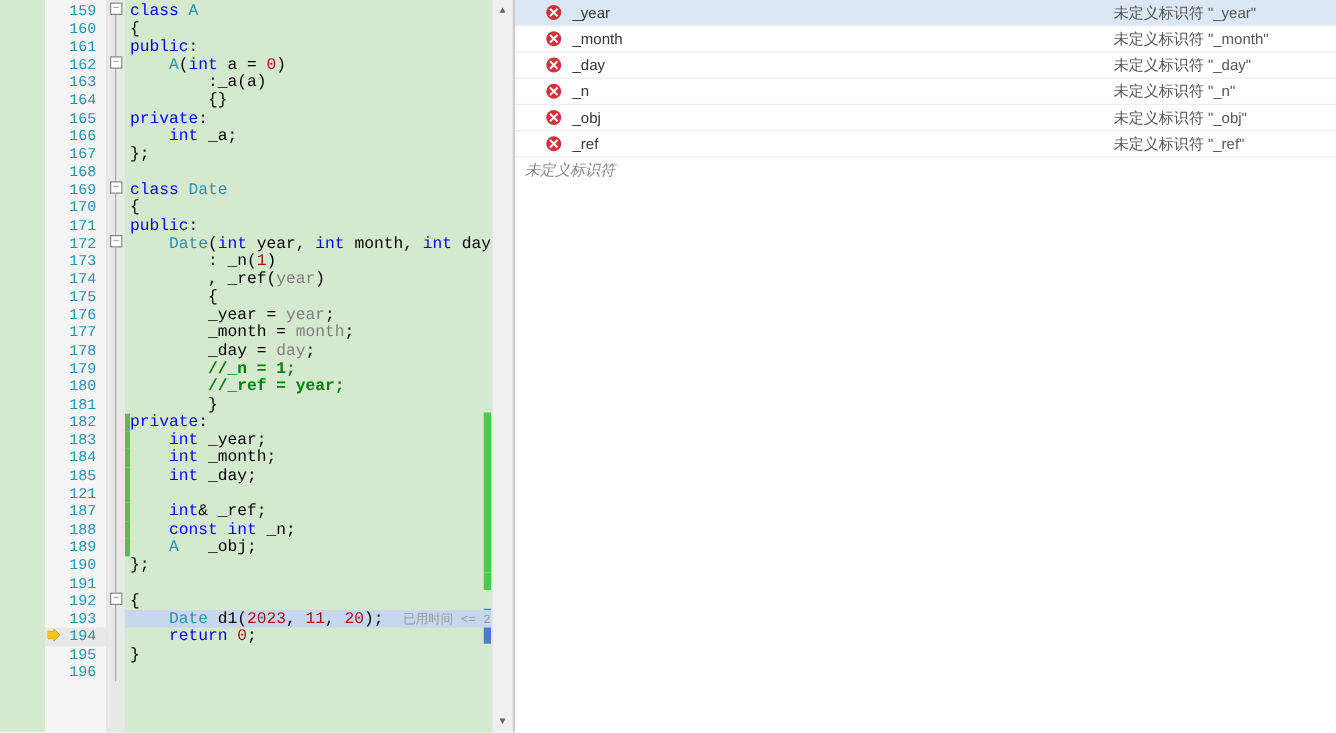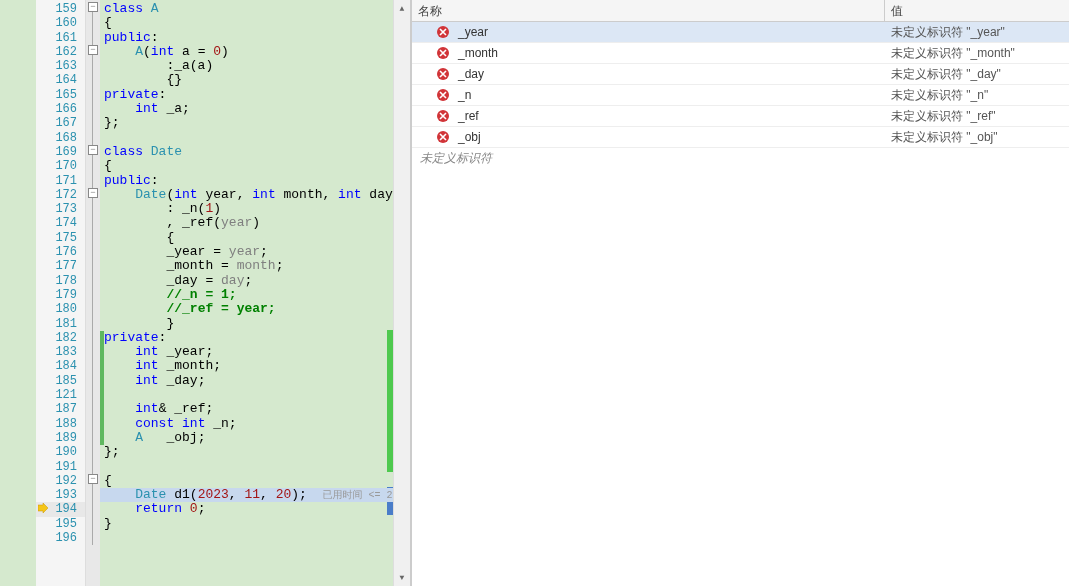--- a/index.html
+++ b/index.html
@@ -307,24 +307,20 @@
       <div class="code-line">}</div>
     </div>
 
   <div class="editor-scroll">
     <div class="scroll-arrow" style="top:0">▲</div>
     <div class="scroll-arrow" style="bottom:0">▼</div>
   </div>
 </div>
 
 <div class="right-pane">
-  <div class="watch-header">
-    <div class="wh-name">名称</div>
-    <div class="wh-val">值</div>
-  </div>
   <div id="watchrows">
       <div class="watch-row sel">
         <div class="wr-name"><span class="err-icon"><svg viewBox="0 0 14 14">
               <circle cx="7" cy="7" r="6" fill="#d13438"></circle>
               <path d="M4 4 L10 10 M10 4 L4 10" stroke="#fff" stroke-width="1.6"></path>
             </svg></span><span class="wr-name-text">_year</span></div>
         <div class="wr-val">未定义标识符 "_year"</div>
       </div>
       <div class="watch-row">
         <div class="wr-name"><span class="err-icon"><svg viewBox="0 0 14 14">
@@ -344,25 +340,25 @@
         <div class="wr-name"><span class="err-icon"><svg viewBox="0 0 14 14">
               <circle cx="7" cy="7" r="6" fill="#d13438"></circle>
               <path d="M4 4 L10 10 M10 4 L4 10" stroke="#fff" stroke-width="1.6"></path>
             </svg></span><span class="wr-name-text">_n</span></div>
         <div class="wr-val">未定义标识符 "_n"</div>
       </div>
       <div class="watch-row">
         <div class="wr-name"><span class="err-icon"><svg viewBox="0 0 14 14">
               <circle cx="7" cy="7" r="6" fill="#d13438"></circle>
               <path d="M4 4 L10 10 M10 4 L4 10" stroke="#fff" stroke-width="1.6"></path>
+            </svg></span><span class="wr-name-text">_obj</span></div>
+        <div class="wr-val">未定义标识符 "_obj"</div>
+      </div>
+      <div class="watch-row">
+        <div class="wr-name"><span class="err-icon"><svg viewBox="0 0 14 14">
+              <circle cx="7" cy="7" r="6" fill="#d13438"></circle>
+              <path d="M4 4 L10 10 M10 4 L4 10" stroke="#fff" stroke-width="1.6"></path>
             </svg></span><span class="wr-name-text">_ref</span></div>
         <div class="wr-val">未定义标识符 "_ref"</div>
-      </div>
-      <div class="watch-row">
-        <div class="wr-name"><span class="err-icon"><svg viewBox="0 0 14 14">
-              <circle cx="7" cy="7" r="6" fill="#d13438"></circle>
-              <path d="M4 4 L10 10 M10 4 L4 10" stroke="#fff" stroke-width="1.6"></path>
-            </svg></span><span class="wr-name-text">_obj</span></div>
-        <div class="wr-val">未定义标识符 "_obj"</div>
       </div>
     </div>
   <div class="add-watch">未定义标识符</div>
 </div>
 
 </body></html>

